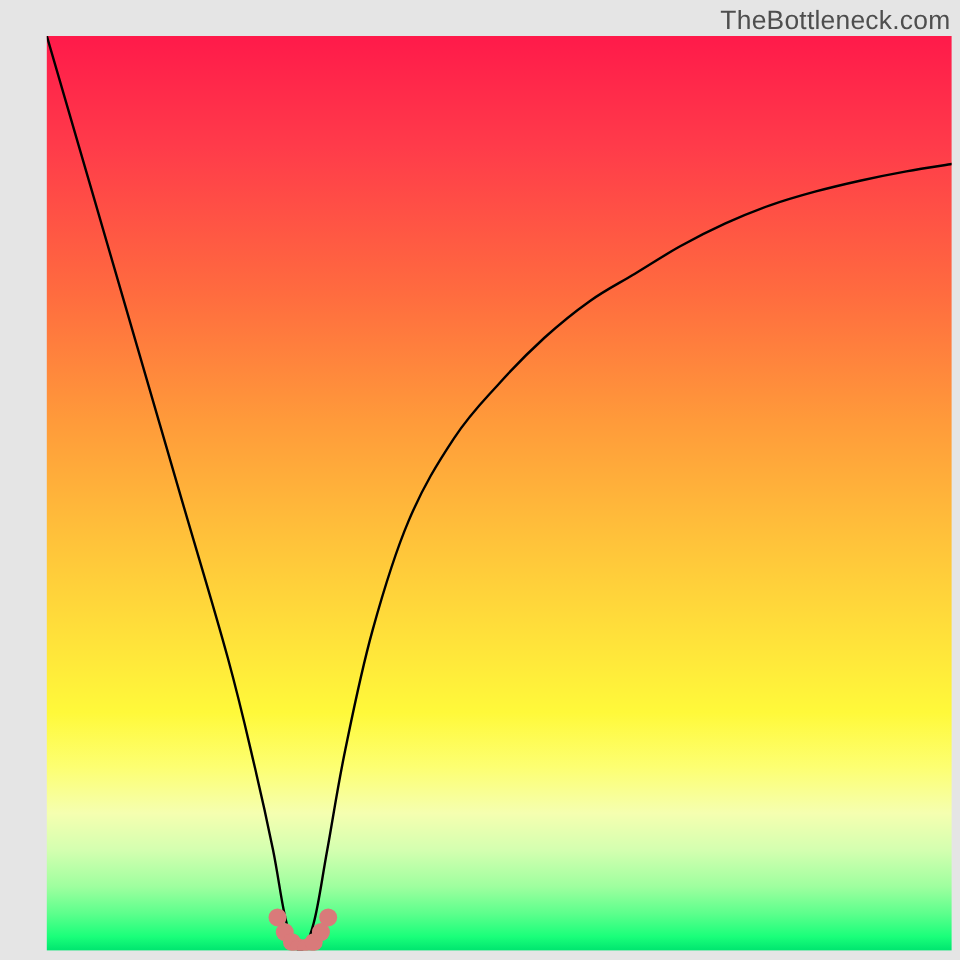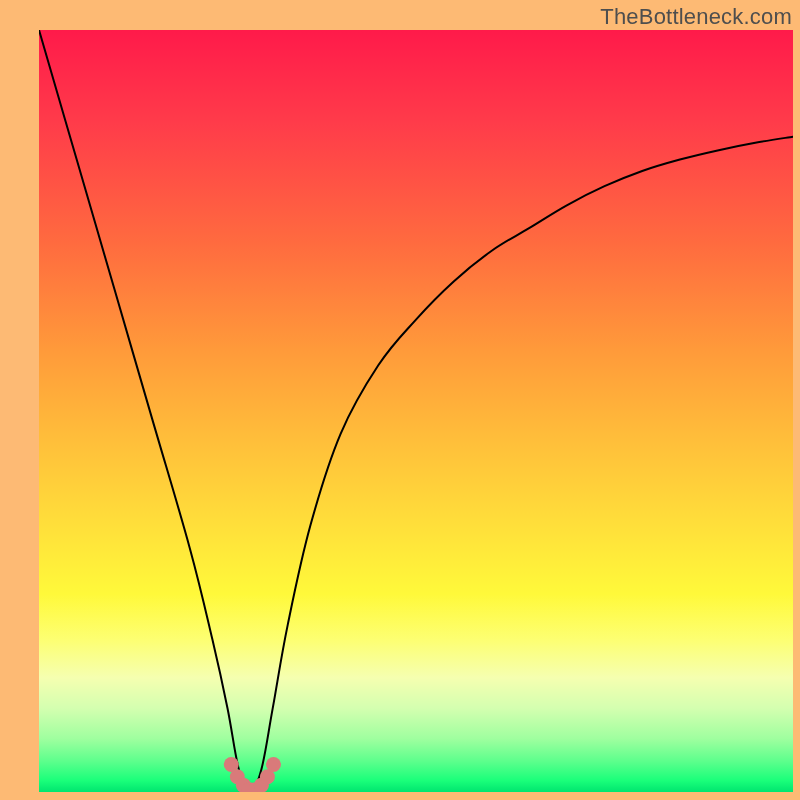--- a/index.html
+++ b/index.html
@@ -10,21 +10,21 @@
     overflow: hidden;
     background: #000;
     font-family: Arial, Helvetica, sans-serif;
   }
   .frame {
     position: absolute;
     left: 0;
     top: 0;
     width: 800px;
     height: 800px;
-    background: #fdba74;
+    background: #e5e5e5;
   }
   .plot {
     position: absolute;
     background: linear-gradient(to bottom,
       #ff1a4a 0%,
       #ff3b4a 12%,
       #ff6b3f 28%,
       #ff9a3a 42%,
       #ffc23a 55%,
       #ffe23a 66%,

